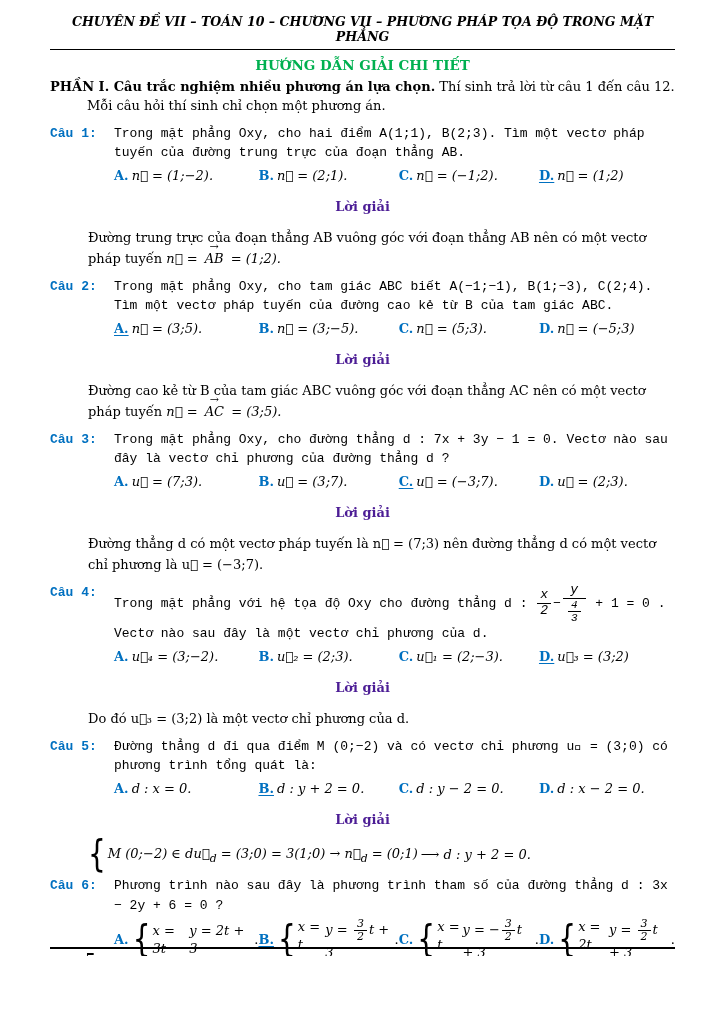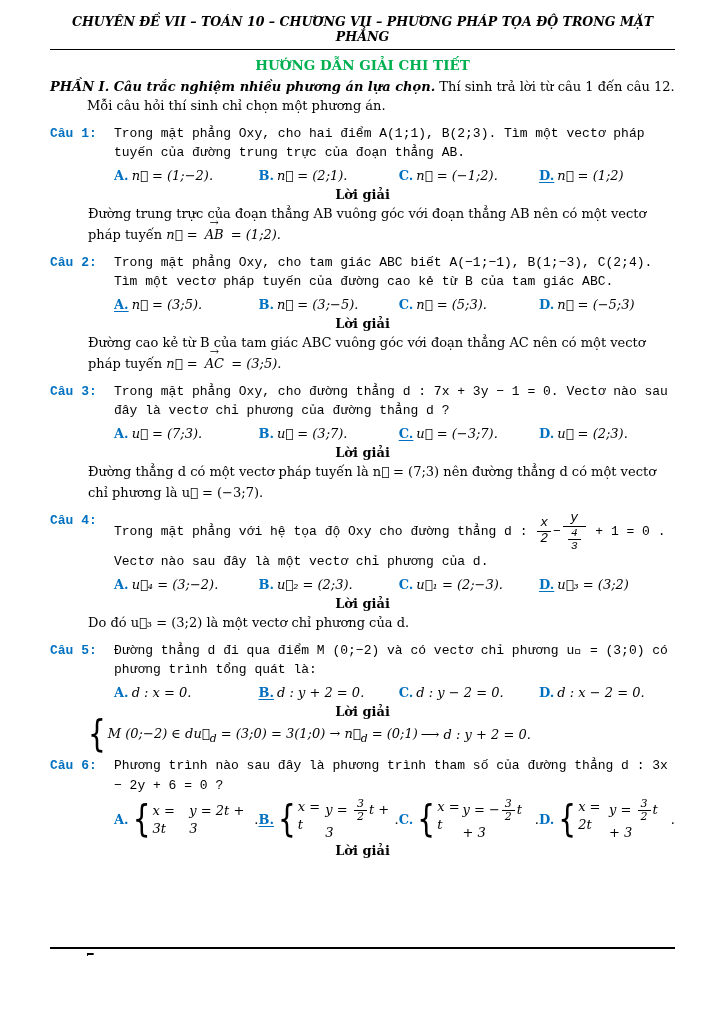--- a/index.html
+++ b/index.html
@@ -10,33 +10,33 @@
     font-size: 13px;
   }
   .page { position: relative; width: 725px; height: 956px; padding: 14px 50px 16px; overflow: hidden; background:#fff; }
 
   .doc-title { text-align: center; font-weight: bold; font-style: italic; font-size: 12.6px; }
   .header-rule { border-top: 1.6px solid #000; margin-top: 5px; }
 
   .subtitle { text-align: center; color: #00B050; font-weight: bold; font-size: 13.5px; margin-top: 7px; }
 
   .part-intro { margin: 5px 0 8px; padding-left: 37px; text-indent: -37px; line-height: 1.45; }
-  .part-label { font-weight: bold; font-style: italic; }
+  .part-label { font-weight: bold; }
 
   .question { margin-bottom: 7px; }
   .q-row { display: flex; line-height: 1.5; font-family: Liberation Mono, monospace; }
   .q-label { flex: 0 0 64px; color: #0070C0; font-weight: bold; }
   .q-text { flex: 1; }
 
   .options { display: grid; grid-template-columns: 1.03fr 1fr 1fr 0.97fr; margin: 3px 0 1px 64px; line-height: 1.5; align-items: center; }
   .opt-letter { color: #0070C0; font-weight: bold; margin-right: 3px; }
   .opt-letter.correct { text-decoration: underline; text-underline-offset: 2px; }
   .opt-value { font-style: italic; }
 
-  .loigiai { text-align: center; color: #000000; font-weight: bold; margin: 2px 0; }
+  .loigiai { text-align: center; color: #4c1d95; font-weight: bold; margin: 14px 0; }
 
   .solution { margin: 2px 0 2px 38px; line-height: 1.6; }
   .math { font-style: italic; }
 
   .overarrow { position: relative; display: inline-block; font-style: italic; margin: 0 3px; }
   .overarrow .oa { position: absolute; top: -0.72em; left: 0; width: 100%; text-align: center; font-size: 0.85em; font-style: normal; line-height: 1; }
 
   .frac { display: inline-flex; flex-direction: column; align-items: center; vertical-align: middle; line-height: 1.15; margin: 0 2px; font-style: italic; text-align: center; }
   .frac .num { padding: 0 3px; }
   .frac .den { border-top: 1px solid #000; padding: 0 3px; }

